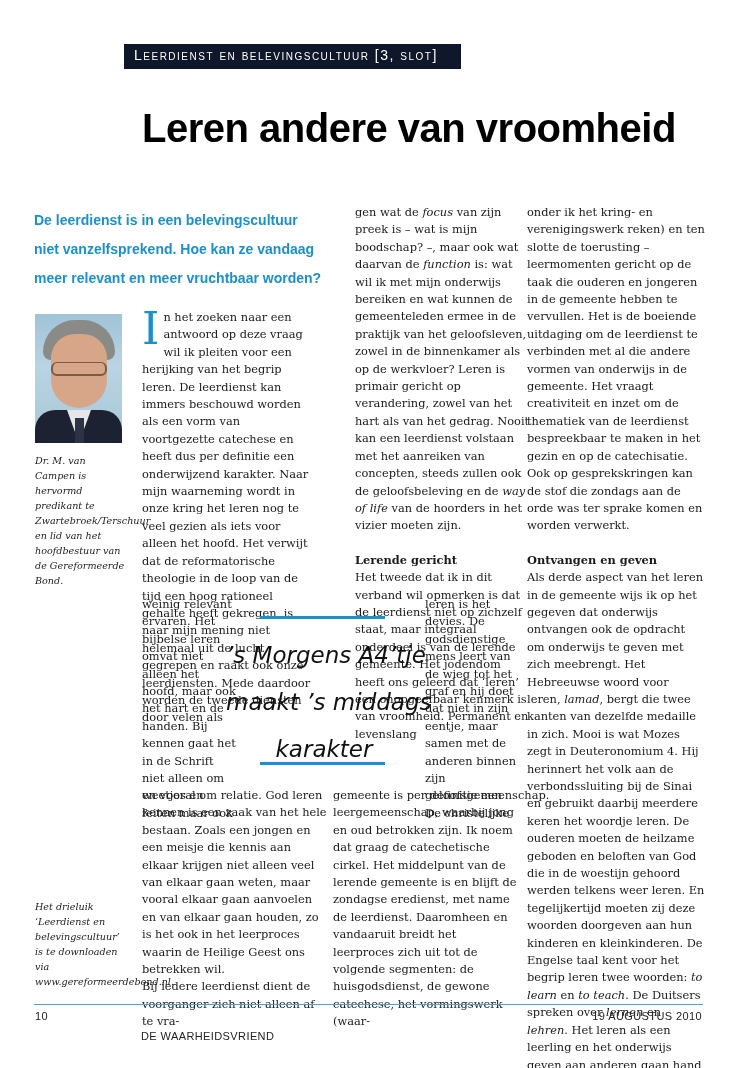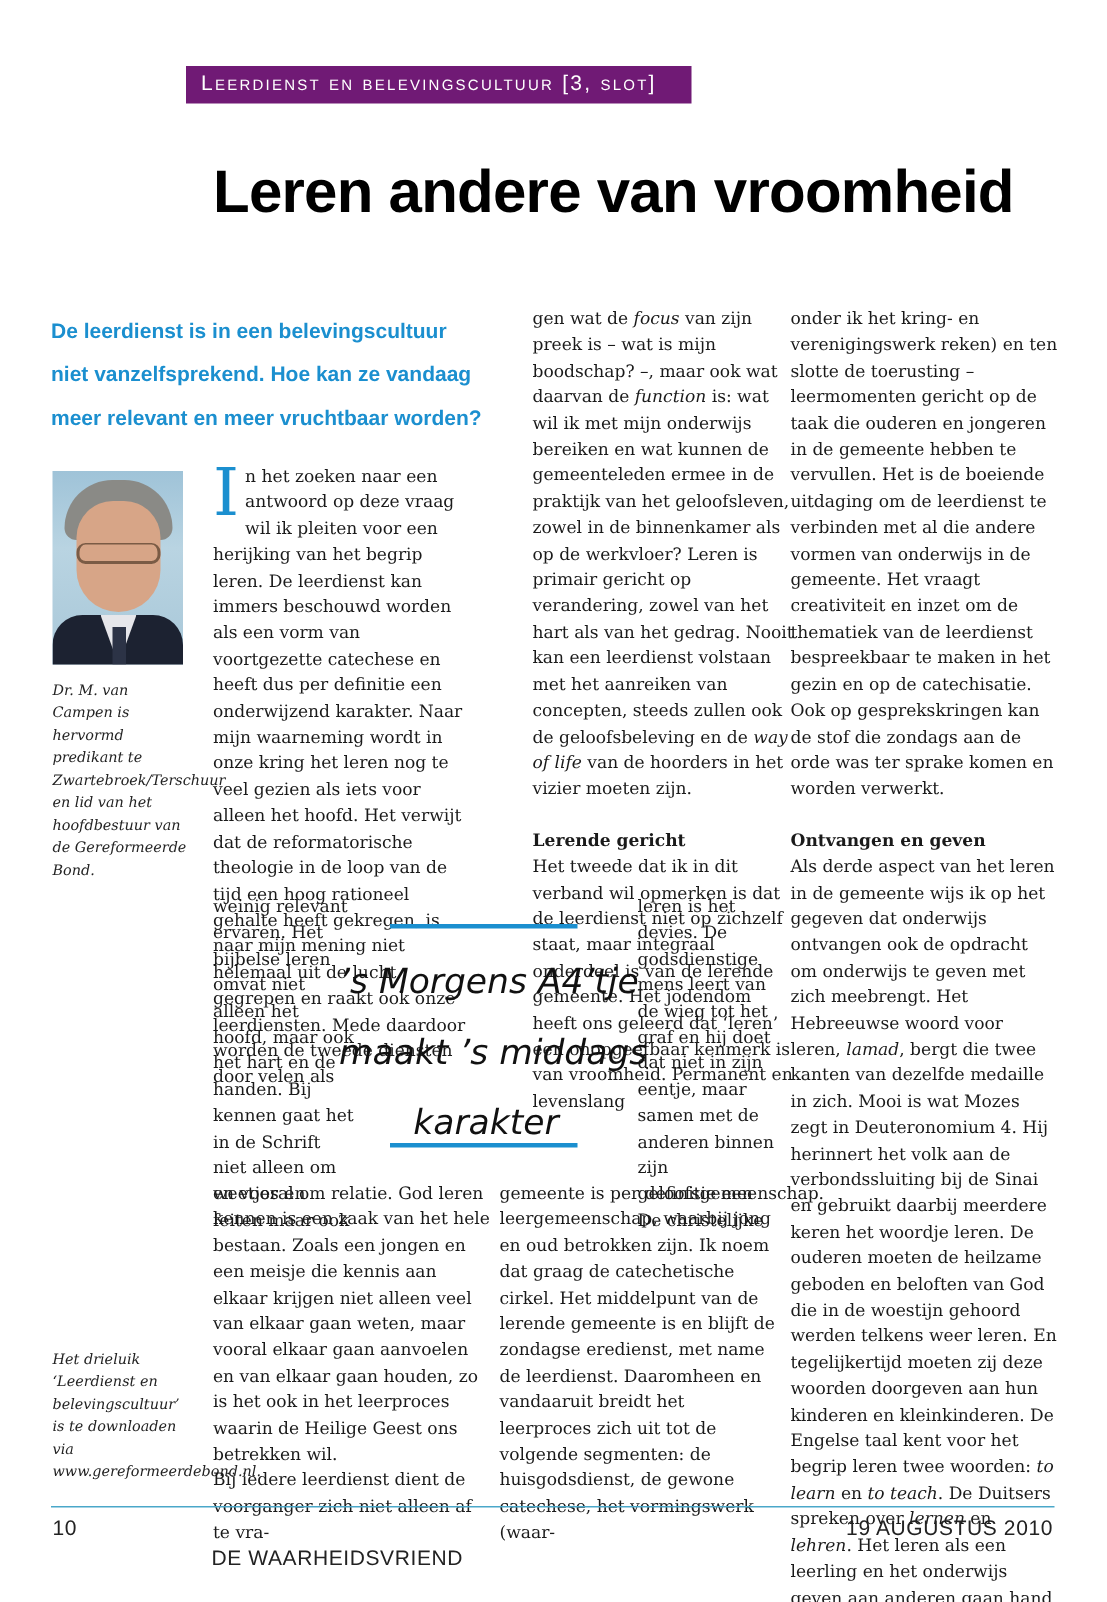--- a/index.html
+++ b/index.html
@@ -4,21 +4,21 @@
 <style>
   * { margin: 0; padding: 0; box-sizing: border-box; }
   html, body { width: 738px; height: 1068px; background: #ffffff; overflow: hidden; }
   body { position: relative; font-family: "DejaVu Serif", serif; color: #1a1a1a; }
 
   .abs { position: absolute; }
 
   
   .banner {
     left: 124px; top: 44px; width: 337px; height: 25px;
-    background: #701a75; color: #ffffff;
+    background: #0f172a; color: #ffffff;
     font-family: "Liberation Sans", sans-serif;
     font-size: 14px; letter-spacing: 1.5px;
     font-variant: small-caps;
     padding: 3px 0 0 10px;
     white-space: nowrap;
   }
 
   
   .title {
     left: 142px; top: 106px; width: 580px;
@@ -81,21 +81,21 @@
     left: 226px; top: 632px; width: 196px; text-align: center;
     font-family: "DejaVu Sans", sans-serif; font-style: italic;
     font-size: 23px; line-height: 47px; color: #111;
     white-space: nowrap;
   }
 
   
   .footer-rule { left: 34px; top: 1004px; width: 669px; height: 1px; background: #4aa7c9; }
   .footer {
     top: 1010px; font-family: "Liberation Sans", sans-serif;
-    font-size: 14px; letter-spacing: 0.4px; color: #222;
+    font-size: 11px; letter-spacing: 0.4px; color: #222;
   }
   .pagenum { left: 35px; }
   .pubname { left: 141px; margin-top: 20px; }
   .pubdate { right: 36px; }
 </style>
 </head>
 <body>
 
 <div class="abs banner">
   <span>Leerdienst en belevingscultuur [3, slot]</span>

